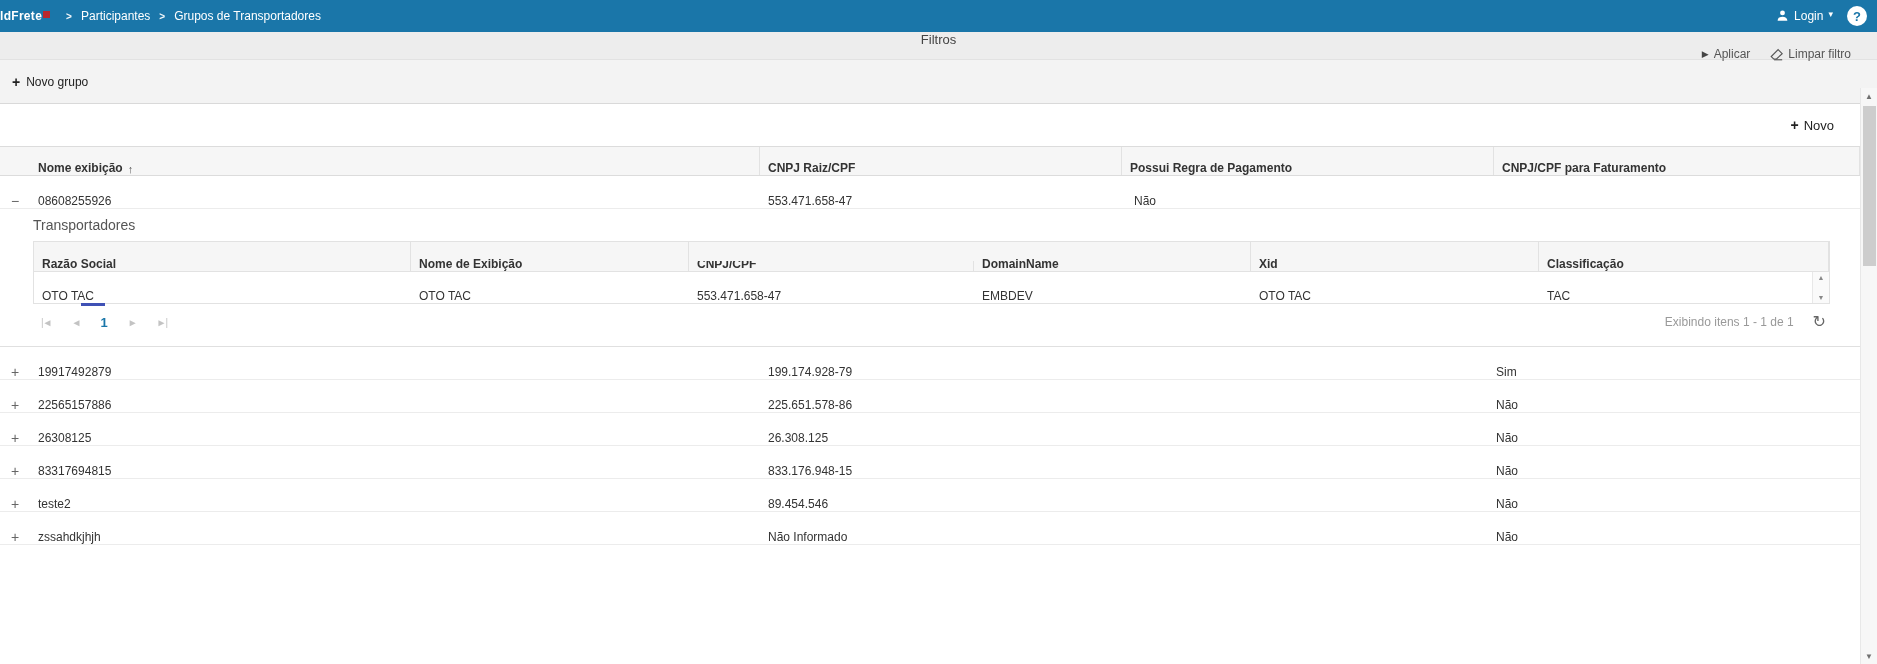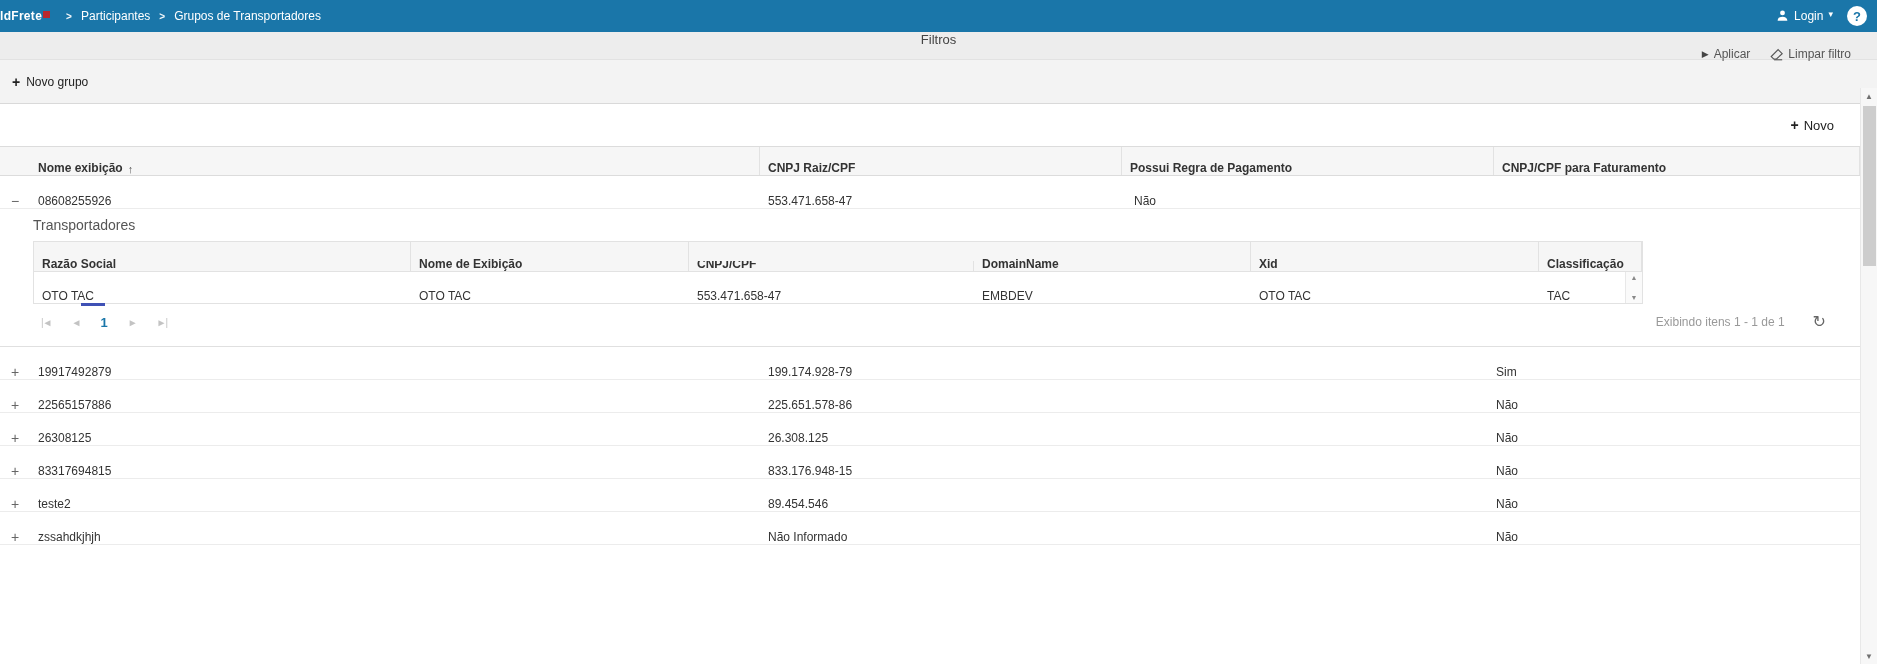--- a/index.html
+++ b/index.html
@@ -53,41 +53,41 @@
   .g-head .c-exp { border-right:none; cursor:default; }
   .sort { font-size:11px; color:#555; font-weight:normal; }
 
   .g-row { display:flex; height:33px; border-bottom:1px solid #ececec; background:#fff; }
   .exp-icon { color:#666; font-size:14px; cursor:pointer; width:16px; text-align:center; line-height:1; }
 
   
   .detail { border-bottom:1px solid #e0e0e0; padding-bottom:6px; background:#fff; }
   .detail-title { height:32px; display:flex; align-items:center; padding-left:33px;
     font-size:14px; color:#555; }
-  .inner-grid { margin-left:33px; width:1610px; border:1px solid #e2e2e2; position:relative; }
+  .inner-grid { margin-left:33px; width:1797px; border:1px solid #e2e2e2; position:relative; }
   .ig-head { display:flex; height:30px; background:#f6f6f6; border-bottom:1px solid #e2e2e2;
     font-weight:bold; color:#333; }
   .ig-head .cell { border-right:1px solid #e2e2e2; cursor:pointer; }
   .ig-row { display:flex; height:31px; background:#fff; width:calc(100% - 17px); }
   .i1 { width:377px; } .i2 { width:278px; } .i3 { width:285px;margin-top:19px; } .i4 { width:277px; }
   .i5 { width:288px; } .i6 { flex:1; }
   .ig-scroll { position:absolute; right:0; top:30px; bottom:0; width:17px; background:#fafafa;
     border-left:1px solid #e8e8e8; display:flex; flex-direction:column; justify-content:space-between;
     align-items:center; font-size:7px; color:#888; padding:2px 0; cursor:pointer; }
 
   .pager { margin-left:33px; width:1797px; height:36px; display:flex; align-items:center;
     position:relative; font-size:12px; }
   .pager-indicator { position:absolute; left:48px; top:-1px; width:24px; height:3px;
     background:var(--pagerIndicator,#3f51b5); }
   .pager-nav { display:flex; align-items:center; gap:20px; color:#c3c3c3; font-size:10px;
     padding-left:8px; }
   .pager-btn { cursor:pointer; letter-spacing:-1px; }
   .pager-page { color:var(--accent,#1a76a9); font-weight:bold; font-size:13px; cursor:pointer;
     letter-spacing:0; }
-  .pager-right { margin-left:auto; display:flex; align-items:center; gap:28px; color:#999;
+  .pager-right { margin-left:auto; display:flex; align-items:center; gap:19px; color:#999;
     padding-right:4px; }
   .refresh-icon { font-size:16px; color:#666; cursor:pointer; line-height:1; }
 
   
   .v-scrollbar { position:absolute; top:88px; right:0; bottom:0; width:17px; background:#f7f7f7;
     border-left:1px solid #e8e8e8; }
   .v-arrow { position:absolute; left:0; right:0; height:16px; display:flex; align-items:center;
     justify-content:center; font-size:8px; color:#707070; cursor:pointer; }
   .v-arrow.up { top:0; }
   .v-arrow.down { bottom:0; }

